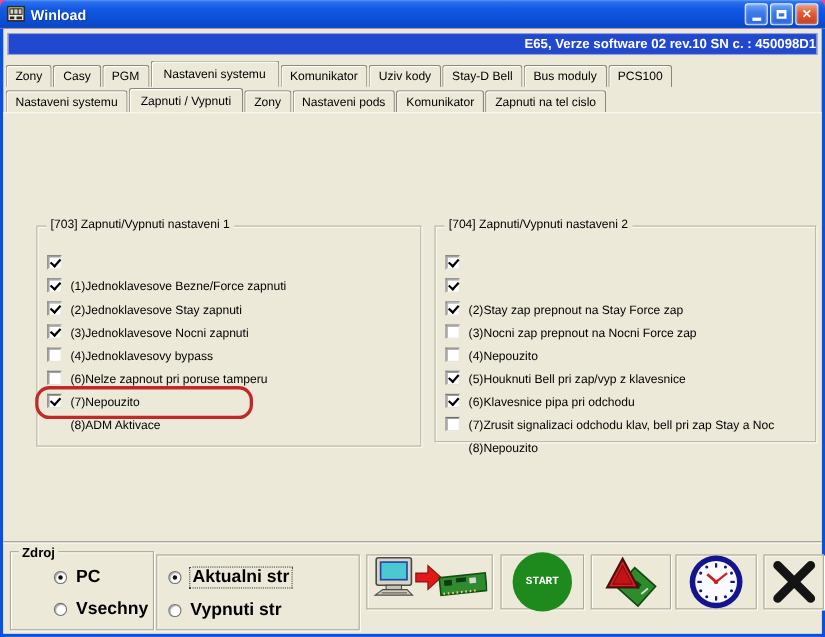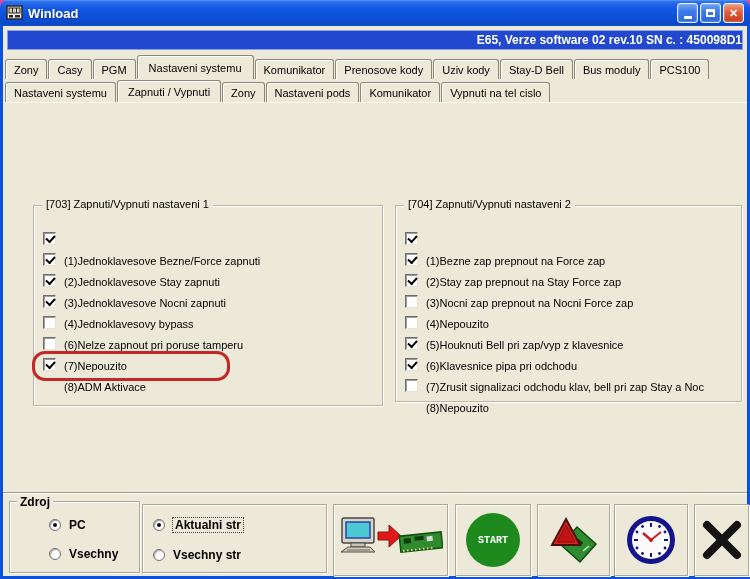--- a/index.html
+++ b/index.html
@@ -112,27 +112,27 @@
   .radio-row { display:flex; align-items:center; height:18px; }
   .radio {
     width:12px; height:12px; border-radius:50%; background:#fff;
     border:1px solid #707070; box-shadow: inset 1px 1px 1px #A8A8A8;
     margin-right:8px; position:relative; flex:0 0 auto;
   }
   .radio.selected::after {
     content:""; position:absolute; left:3px; top:3px; width:4px; height:4px;
     border-radius:50%; background:#101010;
   }
-  .radio-label { font-weight:bold; font-size:12px; white-space:nowrap;text-align:center; }
+  .radio-label { font-weight:bold; font-size:16px; white-space:nowrap;text-align:center; }
   .radio-row.focused .radio-label { outline:1px dotted #444; padding:0 2px; }
   .scope-panel { left:139px; top:11px; width:185px; height:69px; }
   .scope-panel .radio-col { padding-top:11px; gap:12px; }
 
   .toolbtn {
-    position:absolute; top:11px; height:72px;
+    position:absolute; top:11px; height:50px;
     background:#ECE9D8; border:1px solid #ADA996;
     box-shadow: inset 1px 1px 0 #FFFFFF, 1px 1px 0 #FFFFFF;
     display:flex; align-items:center; justify-content:center;
   }
   .btn-transfer { left:330px; width:115px; }
   .btn-start    { left:452px; width:76px;  }
   .btn-verify   { left:534px; width:73px;  }
   .btn-clock    { left:611px; width:74px;  }
   .btn-close    { left:691px; width:55px;  }
 
@@ -192,23 +192,20 @@
         </div>
 
         <div class="tab active">
           <span>Nastaveni systemu</span>
         </div>
 
         <div class="tab">
           <span>Komunikator</span>
         </div>
 
-        <div class="tab">
-          <span>Prenosove kody</span>
-        </div>
 
         <div class="tab">
           <span>Uziv kody</span>
         </div>
 
         <div class="tab">
           <span>Stay-D Bell</span>
         </div>
 
         <div class="tab">
@@ -236,21 +233,21 @@
 
         <div class="tab">
           <span>Nastaveni pods</span>
         </div>
 
         <div class="tab">
           <span>Komunikator</span>
         </div>
 
         <div class="tab">
-          <span>Vypnuti na tel cislo</span>
+          <span>Zapnuti na tel cislo</span>
         </div>
       </div>
 
     <div class="content">
 
       <div class="groupbox" style="left:30px; top:102px; width:350px; height:201px;">
         <span class="gtitle">[703]  Zapnuti/Vypnuti nastaveni 1</span>
         <div class="grp-rows">
 
             <div class="cb-row">
@@ -290,21 +287,20 @@
             </div>
           </div>
       </div>
 
       <div class="groupbox" style="left:392px; top:102px; width:347px; height:197px;">
         <span class="gtitle">[704]  Zapnuti/Vypnuti nastaveni 2</span>
         <div class="grp-rows">
 
             <div class="cb-row">
               <span class="cb checked"></span>
-              <span class="cb-label">(1)Bezne zap prepnout na Force zap</span>
             </div>
 
             <div class="cb-row">
               <span class="cb checked"></span>
               <span class="cb-label">(2)Stay zap prepnout na Stay Force zap</span>
             </div>
 
             <div class="cb-row">
               <span class="cb checked"></span>
               <span class="cb-label">(3)Nocni zap prepnout na Nocni Force zap</span>
@@ -360,21 +356,21 @@
       <div class="panel scope-panel">
         <div class="radio-col">
 
             <div class="radio-row focused">
               <span class="radio selected"></span>
               <span class="radio-label">Aktualni str</span>
             </div>
 
             <div class="radio-row">
               <span class="radio"></span>
-              <span class="radio-label">Vsechny str</span>
+              <span class="radio-label">Vypnuti str</span>
             </div>
           </div>
       </div>
 
       <div class="toolbtn btn-transfer">
         <svg width="104" height="56" viewBox="0 0 104 56">
 
           <rect x="3" y="6" width="32" height="25" rx="2" fill="#D9D5C5" stroke="#4A4A4A" stroke-width="1.5"></rect>
           <rect x="7" y="10" width="24" height="16" fill="#4CC8D2" stroke="#2743A8" stroke-width="1.5"></rect>
           <rect x="12" y="31" width="14" height="4" fill="#C9C5B4" stroke="#4A4A4A" stroke-width="1"></rect>

